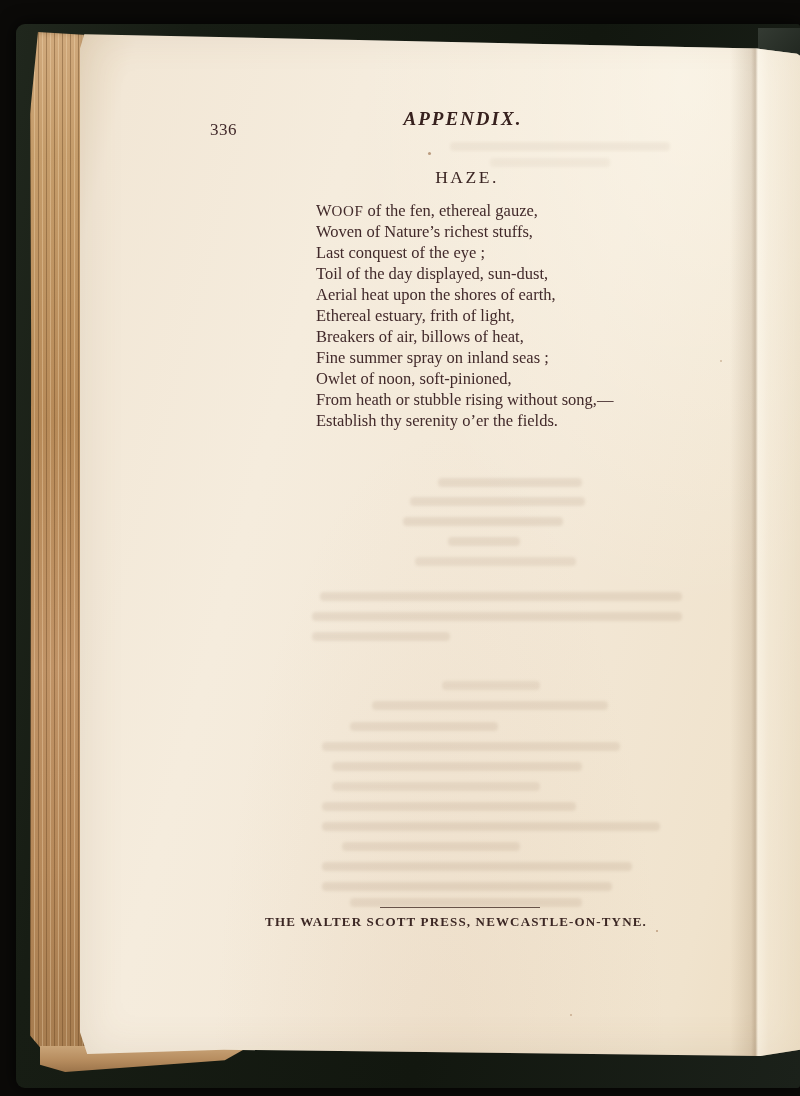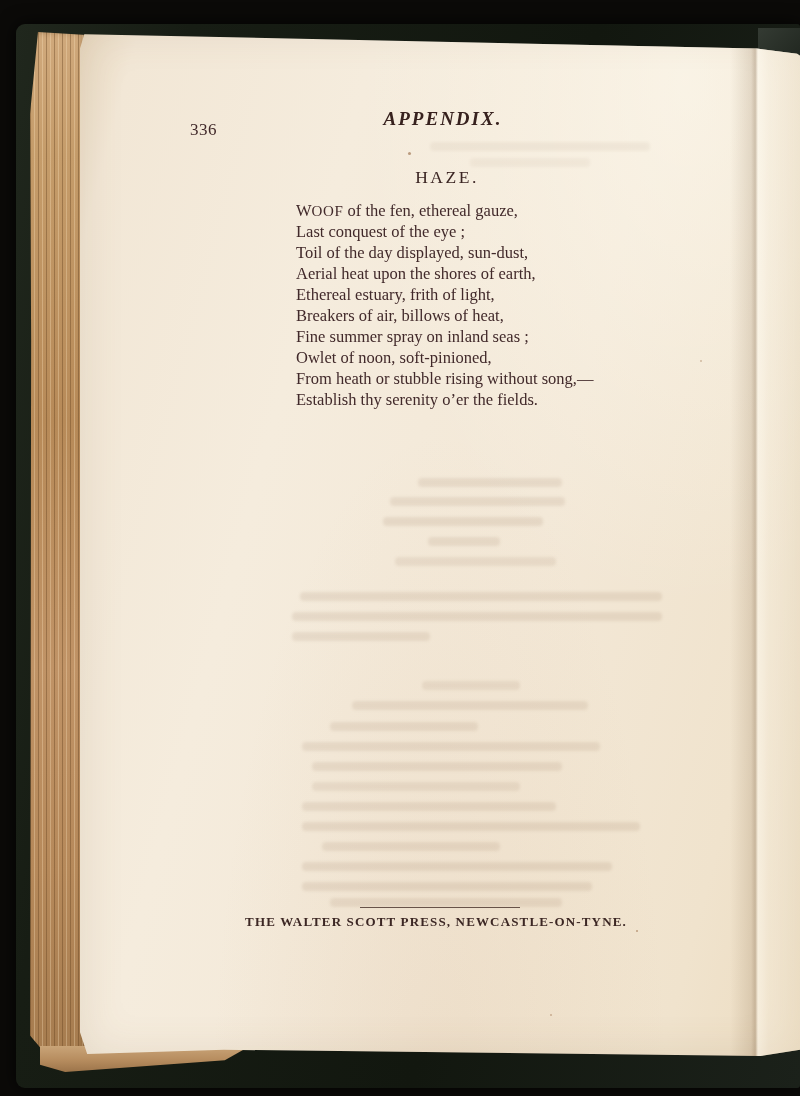--- a/index.html
+++ b/index.html
@@ -53,21 +53,21 @@
                       100% 99.2%, 94.5% 99.8%, 20% 99.2%, 1% 99.6%, 0 97.5%, 0 2%);
     box-shadow:inset 0 0 46px rgba(125,95,60,.14);
   }
   
   .gutter{
     position:absolute;left:650px;top:0;width:70px;height:100%;
     background:linear-gradient(90deg,
       rgba(120,90,55,0) 0%, rgba(120,90,55,.16) 30%, rgba(110,80,48,.30) 36%,
       rgba(255,251,240,.55) 40%, rgba(248,241,226,.40) 55%, rgba(242,231,208,.45) 100%);
   }
-  .content{position:absolute;inset:0;}
+  .content{position:absolute;inset:0;margin-left:20px;}
 
   .ink{color:#41292a;}
   .folio{
     position:absolute;left:110px;top:92px;
     font-size:17px;letter-spacing:.5px;
   }
   .running-head{
     position:absolute;left:6px;top:80px;width:714px;text-align:center;
     font-style:italic;font-weight:bold;font-size:19px;letter-spacing:2px;
     color:#37211e;
@@ -114,20 +114,21 @@
     <div class="content">
 
       <div class="folio ink">336</div>
 
       <div class="running-head">APPENDIX.</div>
 
       <div class="title ink">HAZE.</div>
 
       <div class="poem ink">
           <div class="poem-line"><span class="lead-cap">W</span><span class="small-caps">OOF</span><span> of the fen, ethereal gauze,</span></div>
+          <div class="poem-line">Woven of Nature’s richest stuffs,</div>
           <div class="poem-line">Last conquest of the eye ;</div>
           <div class="poem-line">Toil of the day displayed, sun-dust,</div>
           <div class="poem-line">Aerial heat upon the shores of earth,</div>
           <div class="poem-line">Ethereal estuary, frith of light,</div>
           <div class="poem-line">Breakers of air, billows of heat,</div>
           <div class="poem-line">Fine summer spray on inland seas ;</div>
           <div class="poem-line">Owlet of noon, soft-pinioned,</div>
           <div class="poem-line">From heath or stubble rising without song,—</div>
           <div class="poem-line">Establish thy serenity o’er the fields.</div>
         </div>

